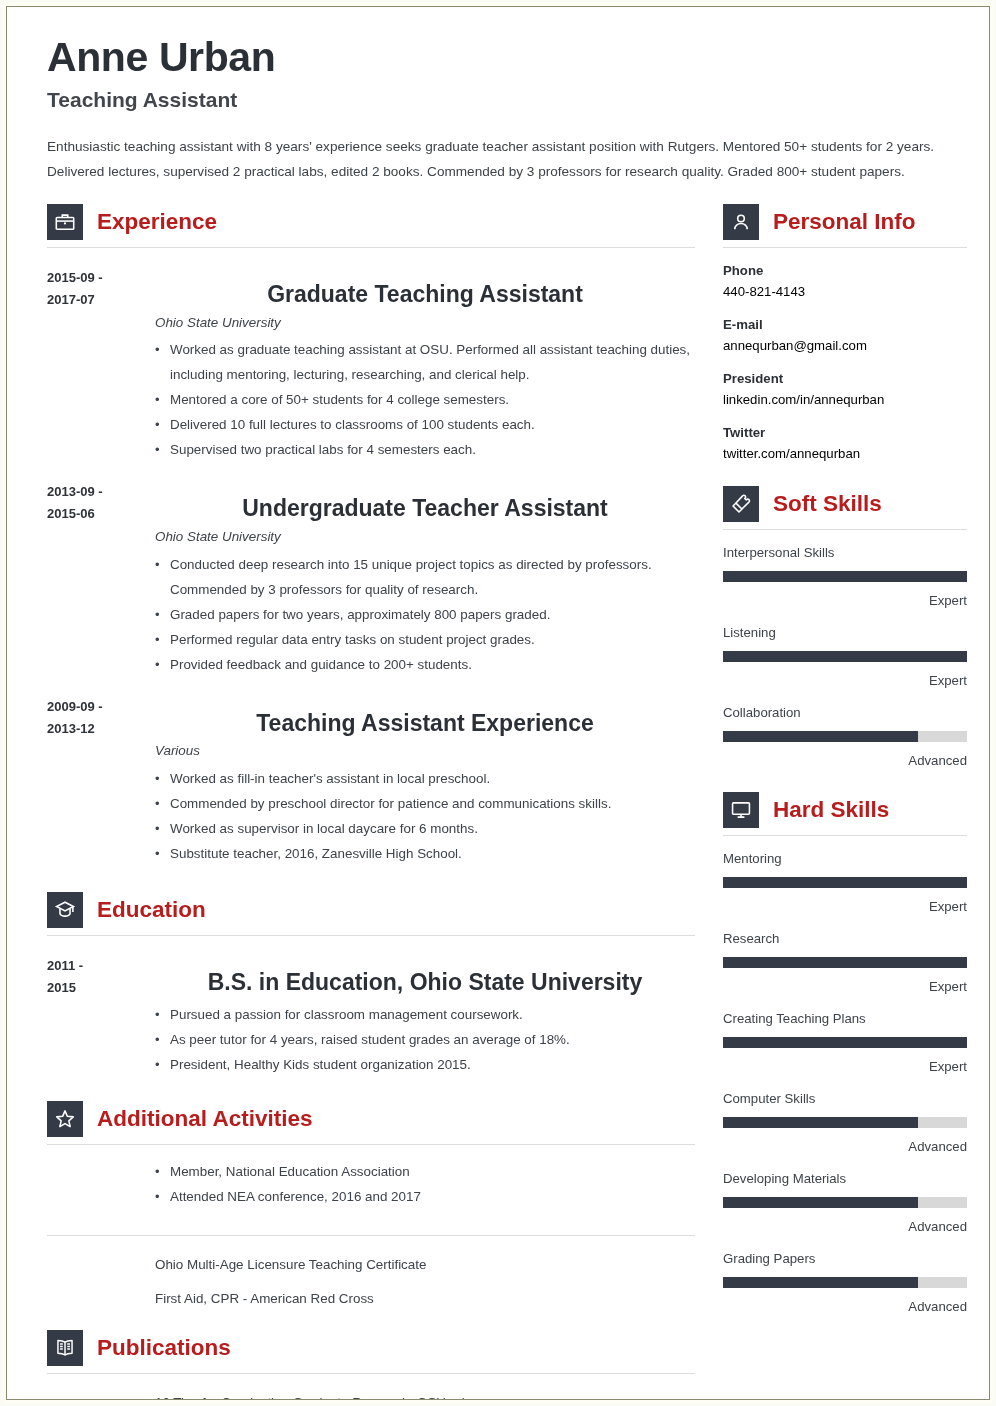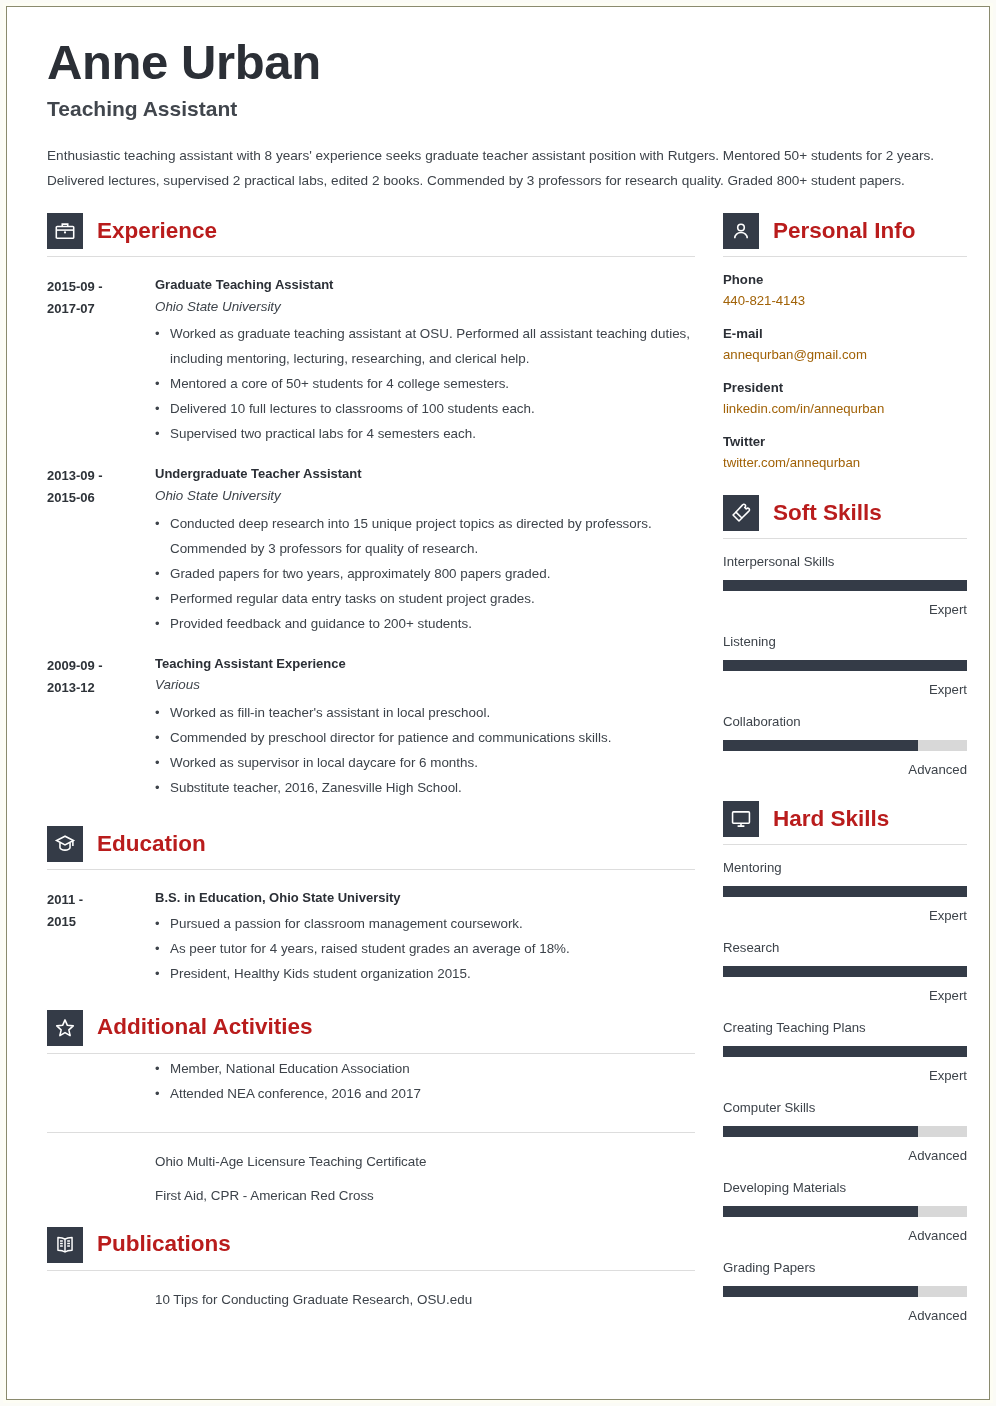--- a/index.html
+++ b/index.html
@@ -24,21 +24,21 @@
   }
   .page-inner {
     position: relative;
     width: 100%; height: 100%;
     padding: 28px 34px 0 40px;
     overflow: hidden;
   }
 
   
   .name {
-    font-size: 49px;
+    font-size: 41px;
     font-weight: bold;
     letter-spacing: -0.4px;
     color: #2b2f36;
     margin: 0 0 6px 0;
     line-height: 1.12;
   }
   .job-title {
     font-size: 21px;
     font-weight: bold;
     color: #41464d;
@@ -94,25 +94,26 @@
   .entry-dates {
     width: 108px; flex: 0 0 108px;
     font-size: 13px;
     font-weight: bold;
     color: #2e3339;
     line-height: 22px;
     padding-top: 3px;
   }
   .entry-body { flex: 1 1 auto; }
   .entry-title {
-    font-size: 13px;
+    font-size: 23px;
     font-weight: bold;
     color: #2b2f36;
     line-height: 1.2;
-    margin: 4px 0 5px 0;
+    margin: 17px 0 5px 0;
+    text-align: center;
   }
   .entry-org {
     font-size: 13.4px;
     font-style: italic;
     color: #3d434a;
     margin: 0 0 5px 0;
     line-height: 1.4;
   }
   ul.bullets {
     margin: 0; padding: 0; list-style: none;
@@ -126,41 +127,41 @@
   }
   ul.bullets li::before {
     content: "\2022";
     position: absolute;
     left: 0; top: 0;
     color: #3d434a;
     font-size: 13px;
   }
 
   
-  .indent-block { padding-left: 108px; margin-top: 2px; }
+  .indent-block { padding-left: 108px; margin-top: 14px; }
   .plain-line {
     font-size: 13.4px;
     line-height: 22px;
     color: #3d434a;
     margin-bottom: 12px;
   }
   .plain-line:last-child { margin-bottom: 0; }
 
   
   .rc-section { margin-bottom: 0; }
   .info-item { margin-top: 13px; }
   .info-label {
     font-size: 13.2px;
     font-weight: bold;
     color: #2b2f36;
     line-height: 20px;
   }
   .info-value {
     font-size: 13.2px;
-    color: #a16207;
+    color: #000000;
     line-height: 21px;
     word-break: break-word;
   }
 
   .skill { margin-top: 13px; }
   .skill-name {
     font-size: 13.2px;
     color: #3d434a;
     line-height: 19px;
     margin-bottom: 9px;

